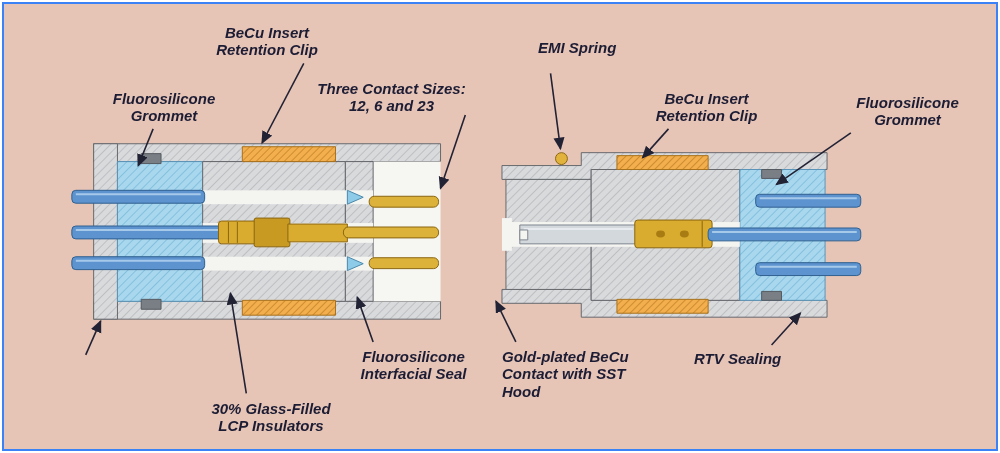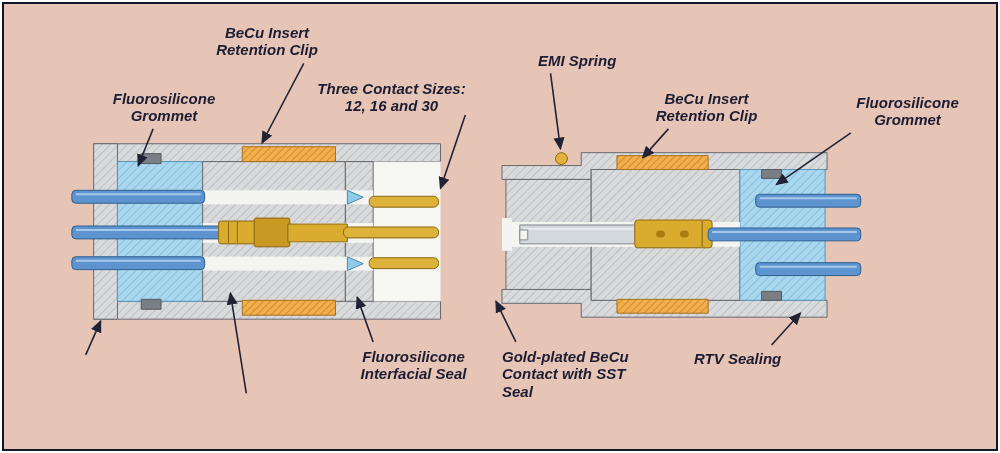--- a/index.html
+++ b/index.html
@@ -1,21 +1,21 @@
 <!DOCTYPE html>
 <html><head>
 <meta charset="utf-8">
 <style>
   html,body{margin:0;padding:0;background:#ffffff;overflow:hidden;}
   .frame{
     position:relative;
     width:996px;height:449px;
     margin:2px;
     box-sizing:border-box;
-    border:2px solid #0f172a;
+    border:2px solid #3b82f6;
     background:#e7c5b6;
     font-family:"Liberation Sans", sans-serif;
   }
   svg.diagram{position:absolute;left:0;top:0;width:100%;height:100%;}
   .label{
     position:absolute;
     color:#1c1c34;
     font-size:15px;
     font-weight:700;
     font-style:italic;
@@ -158,34 +158,36 @@
     </g>
   </svg>
 
   <div class="label center" style="left:193px;top:20px;width:140px;">BeCu Insert
 Retention Clip</div>
 
   <div class="label center" style="left:90px;top:86px;width:140px;">Fluorosilicone
 Grommet</div>
 
   <div class="label center" style="left:300px;top:76px;width:175px;">Three Contact Sizes:
-12, 16 and 30</div>
+12, 6 and 23</div>
 
-  <div class="label left" style="left:534px;top:48px;width:110px;">EMI Spring</div>
+  <div class="label left" style="left:534px;top:35px;width:110px;">EMI Spring</div>
 
   <div class="label center" style="left:630px;top:86px;width:145px;">BeCu Insert
 Retention Clip</div>
 
   <div class="label center" style="left:836px;top:90px;width:135px;">Fluorosilicone
 Grommet</div>
 
 
+  <div class="label center" style="left:192px;top:396px;width:150px;">30% Glass-Filled
+LCP Insulators</div>
 
   <div class="label center" style="left:342px;top:344px;width:135px;">Fluorosilicone
 Interfacial Seal</div>
 
   <div class="label left" style="left:498px;top:344px;width:155px;">Gold-plated BeCu
 Contact with SST
-Seal</div>
+Hood</div>
 
   <div class="label left" style="left:690px;top:346px;width:120px;">RTV Sealing</div>
 
 </div>
 
 </body></html>

